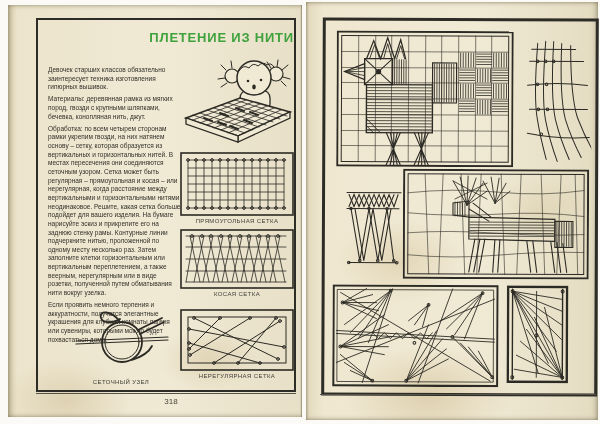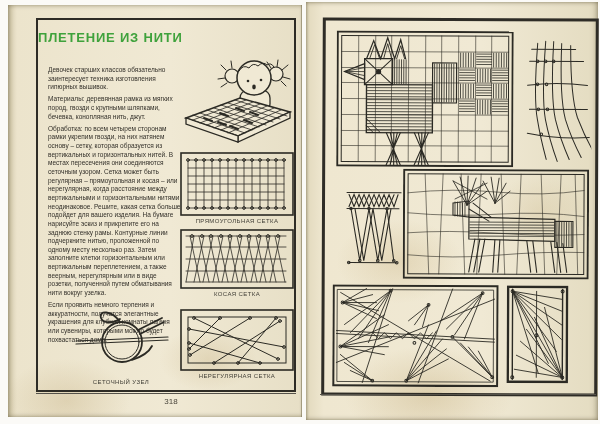--- a/index.html
+++ b/index.html
@@ -18,21 +18,21 @@
       radial-gradient(120px 70px at 42% 94%, rgba(176,146,84,.28), transparent 70%),
       radial-gradient(70px 50px at 80% 50%, rgba(180,152,92,.16), transparent 70%),
       linear-gradient(90deg,#e2d9bd 0,#efe7d0 6%,#f0e9d4 60%,#e4dcc1 100%);
       box-shadow:inset -3px 0 6px -2px rgba(90,80,50,.5), inset 2px 0 3px -1px rgba(120,110,80,.45),
                  inset 0 2px 4px -2px rgba(90,80,50,.4), inset 0 -2px 4px -2px rgba(90,80,50,.4);}
   .frame{position:absolute;border:2px solid #2e2c26;}
   .frame-left{left:28px;top:13px;width:256px;height:370px;}
   .frame-right{left:16px;top:16px;width:270px;height:372px;border-width:3px;transform:rotate(.25deg);}
   .underrule{position:absolute;left:28px;width:260px;top:388px;height:1px;background:#55524a;}
   .underrule-r{position:absolute;left:14px;width:276px;top:392px;height:1px;background:#55524a;}
-  .title{position:absolute;left:0;right:15px;top:10px;margin:0;text-align:left;
+  .title{position:absolute;left:0;right:0;top:10px;margin:0;text-align:right;
          font:700 13px/1.2 "Liberation Sans",sans-serif;letter-spacing:.8px;}
   .bodytext{position:absolute;left:10px;top:46px;width:134px;
          font:400 6.5px/1.33 "Liberation Sans",sans-serif;color:#33302a;}
   .bodytext p{margin:0 0 3.5px;}
   .diag{position:absolute;left:142px;width:114px;text-align:center;}
   .d1{top:132px;} .d2{top:209px;} .d3{top:289px;}
   .caption{display:block;margin-top:2px;font:400 6px/1 "Liberation Sans",sans-serif;
            letter-spacing:.4px;color:#403e36;}
   .knot-cap{position:absolute;left:18px;top:357px;width:130px;text-align:center;}
   .pagenum{position:absolute;left:0;width:100%;text-align:center;

